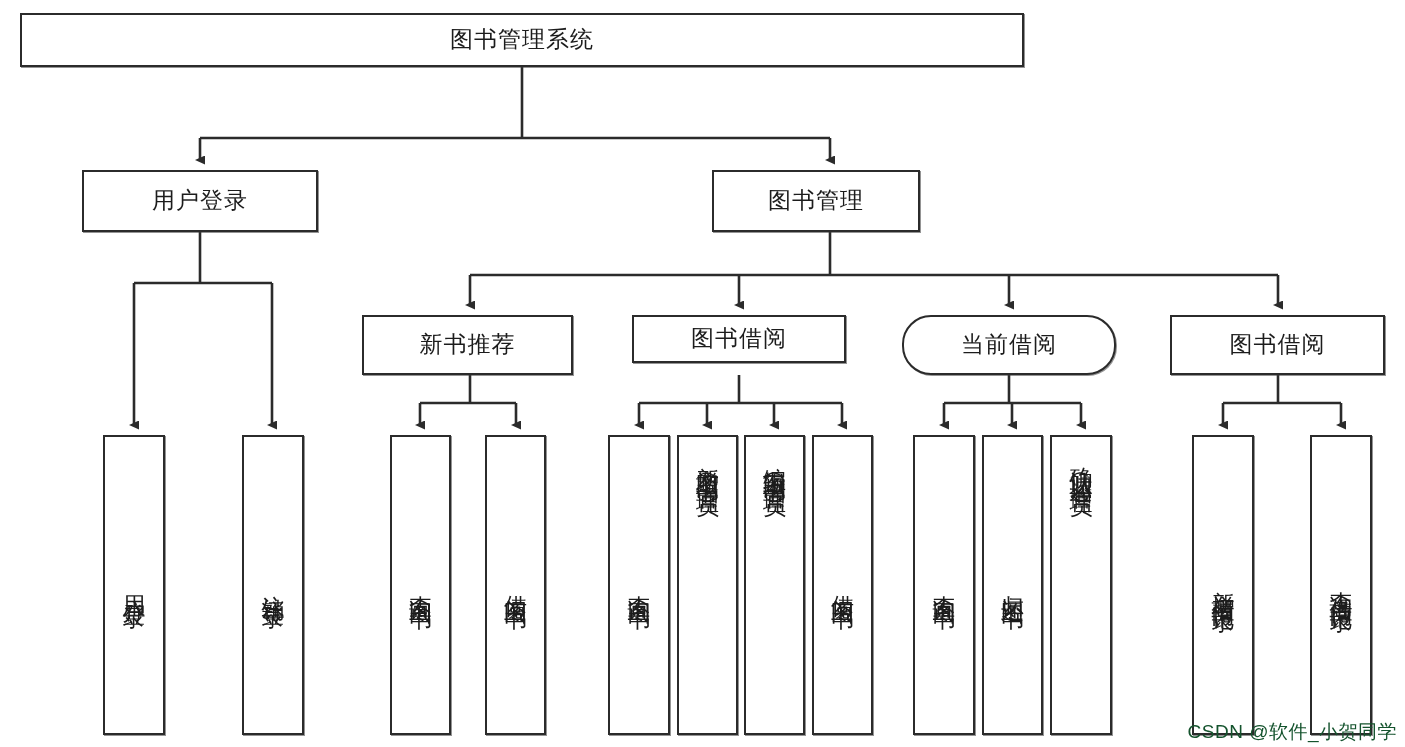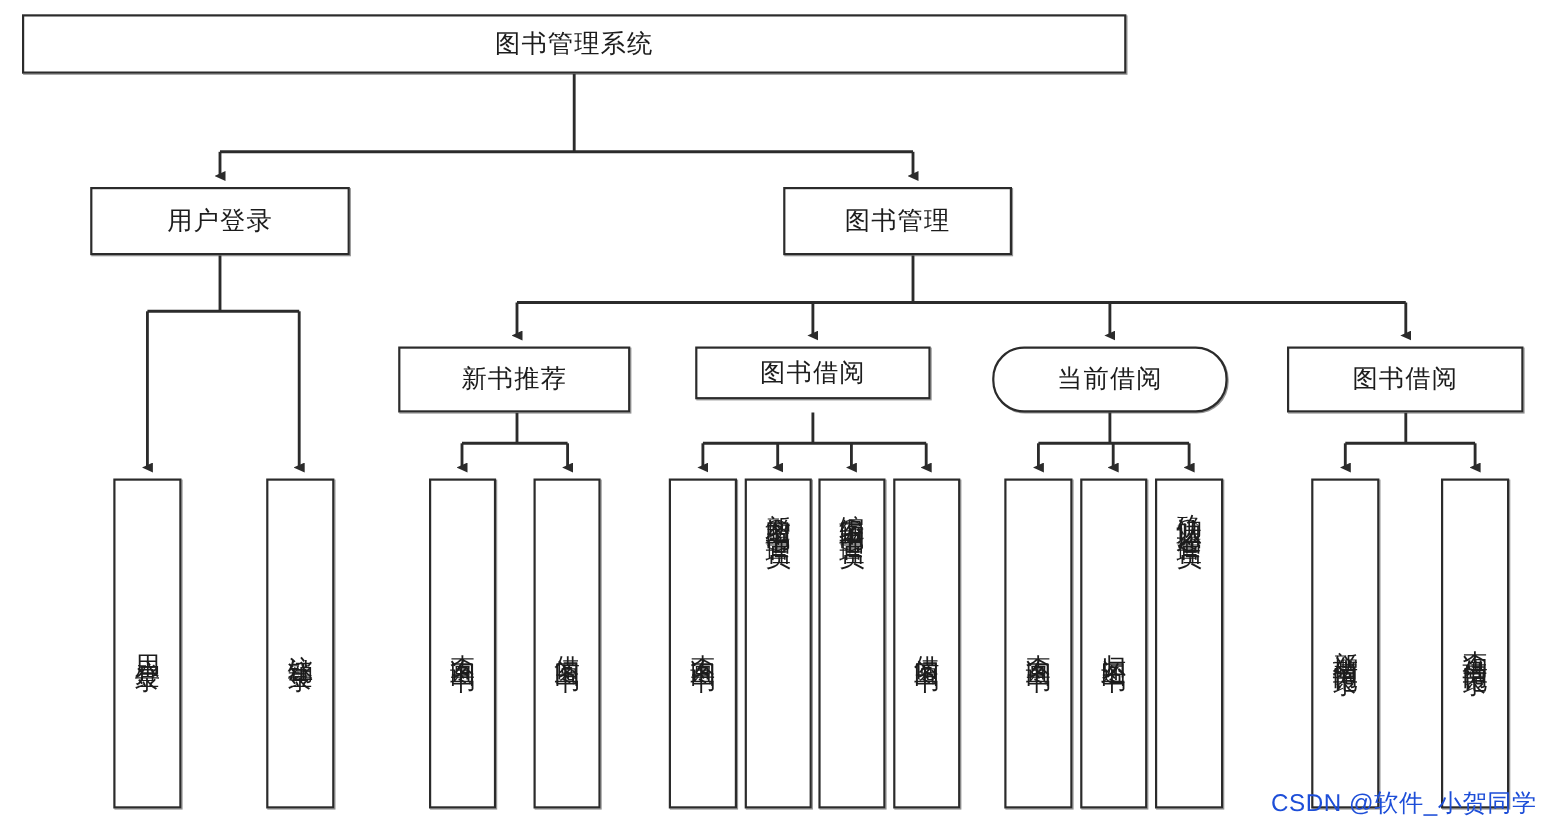--- a/index.html
+++ b/index.html
@@ -36,22 +36,22 @@
     text-orientation:upright;
     font-size:23px;
     letter-spacing:4px;
     line-height:1;
   }
   .node.v.mid{align-items:center;padding-top:0;}
 
   #watermark{
     position:absolute;
     right:8px;bottom:2px;
-    font-size:22px;
-    color:#1d4ed8;
+    font-size:19px;
+    color:#14532d;
     letter-spacing:.5px;
     white-space:nowrap;
   }
 </style>
 </head>
 <body>
 
 <div id="stage">
 
   <svg class="wires" viewBox="0 0 1405 747" xmlns="http://www.w3.org/2000/svg">

